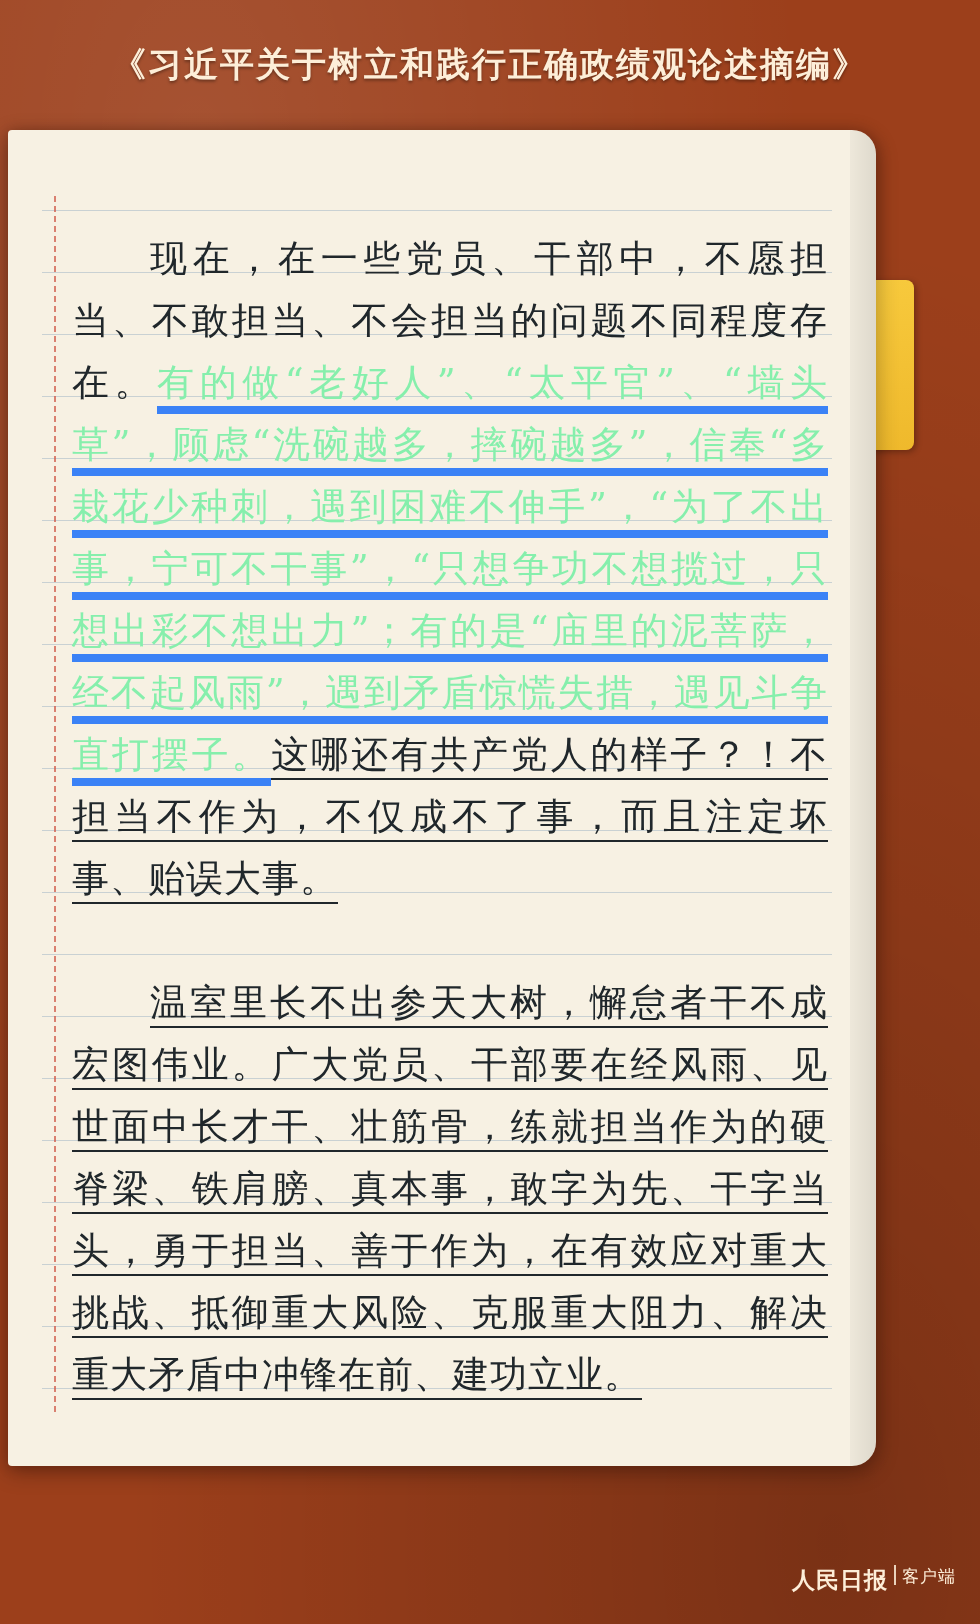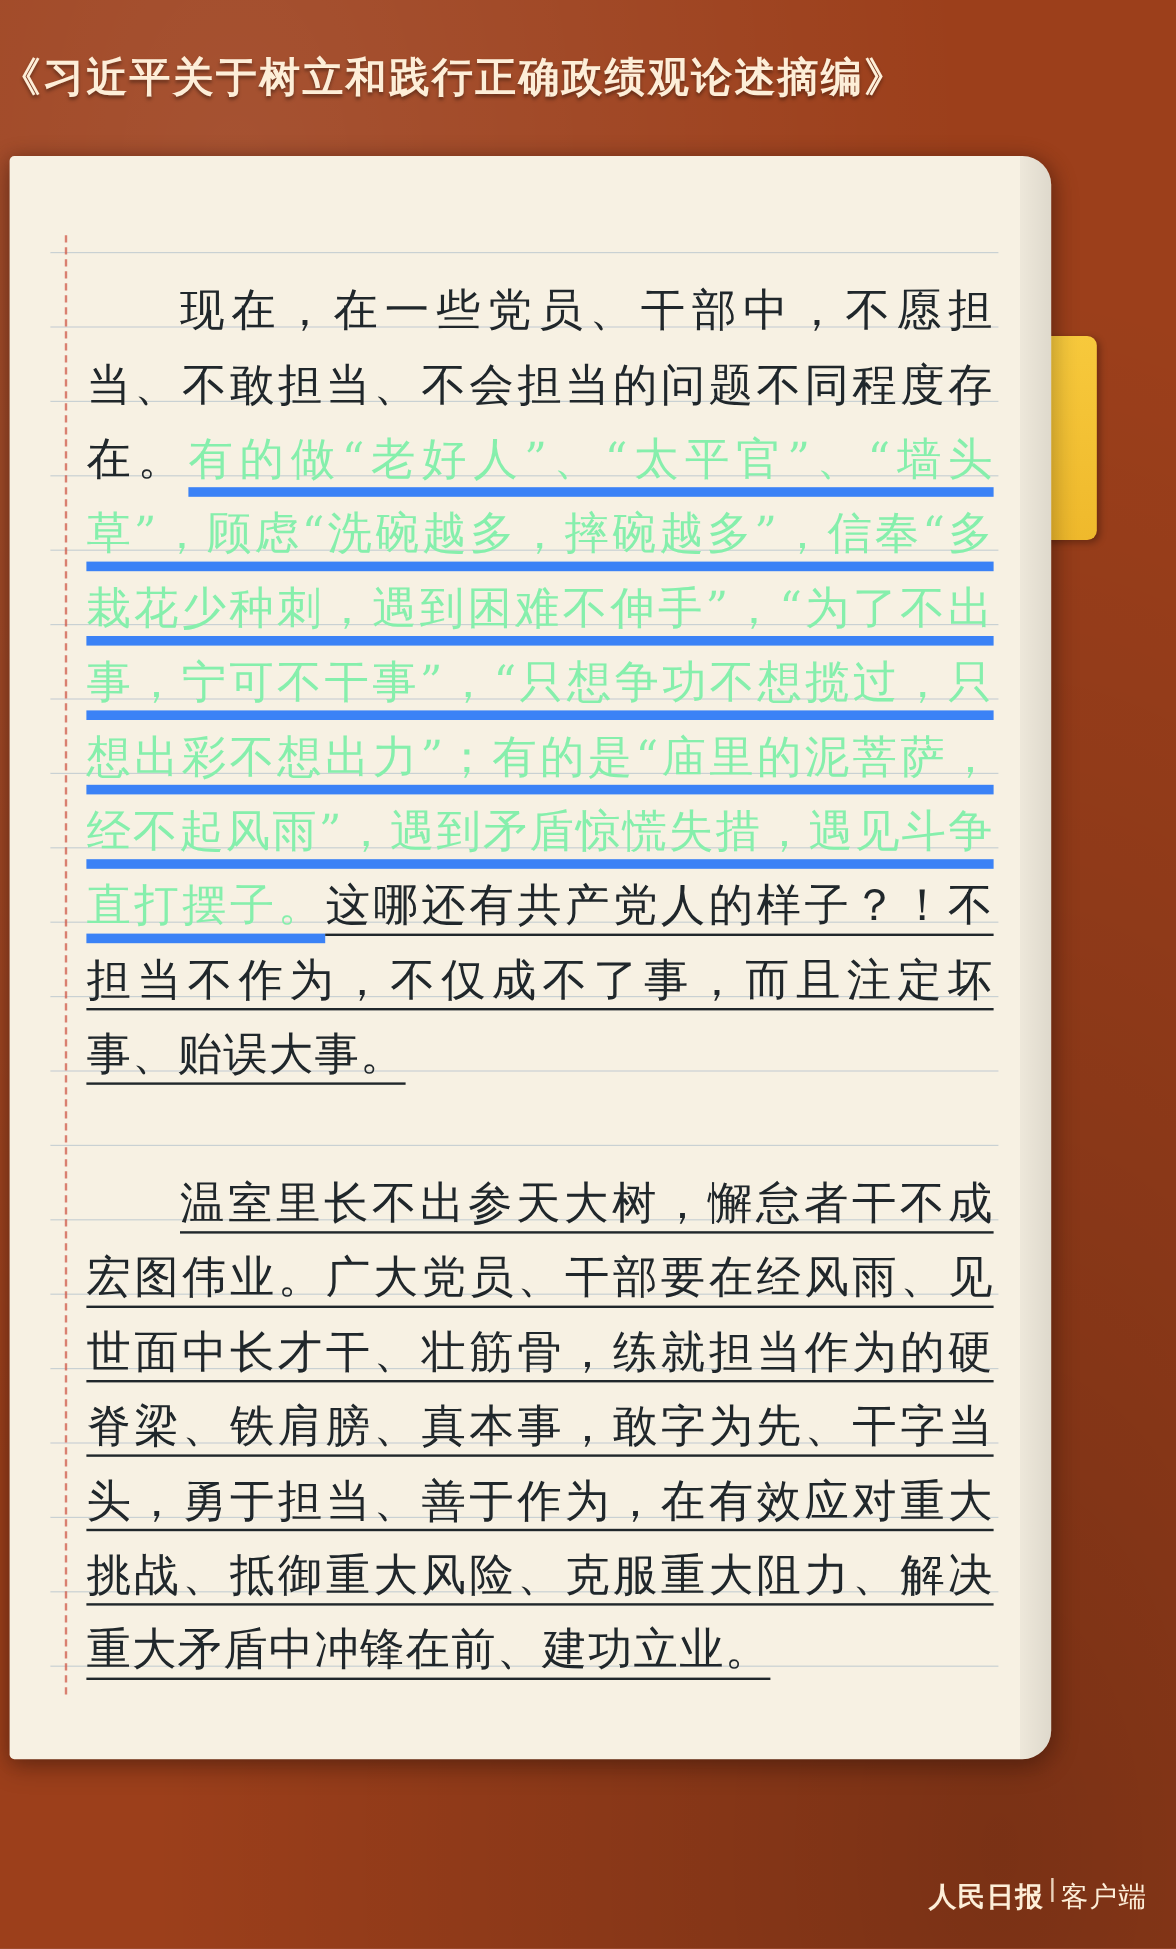--- a/index.html
+++ b/index.html
@@ -32,21 +32,21 @@
   }
   
   .header {
     position: absolute;
     top: 0;
     left: 0;
     width: 980px;
     height: 130px;
     display: flex;
     align-items: center;
-    justify-content: flex-start;
+    justify-content: center;
   }
   .header .title {
     color: #fdeed8;
     font-size: 34px;
     letter-spacing: 2px;
     font-family: "DejaVu Serif", "Liberation Serif", serif;
     font-weight: bold;
     text-shadow: 0 2px 3px rgba(0,0,0,0.35);
     white-space: nowrap;
   }
@@ -192,21 +192,21 @@
   }
   .footer .bar {
     width: 2px;
     height: 20px;
     background: #fdeed8;
     opacity: 0.85;
   }
   .footer .client {
     color: #fdeed8;
     font-family: "DejaVu Serif", "Liberation Serif", serif;
-    font-size: 23px;
+    font-size: 17px;
     letter-spacing: 1px;
   }
 </style>
 </head>
 <body>
 
 <div class="poster">
 
   <div class="header">
     <div class="title">《习近平关于树立和践行正确政绩观论述摘编》</div>

